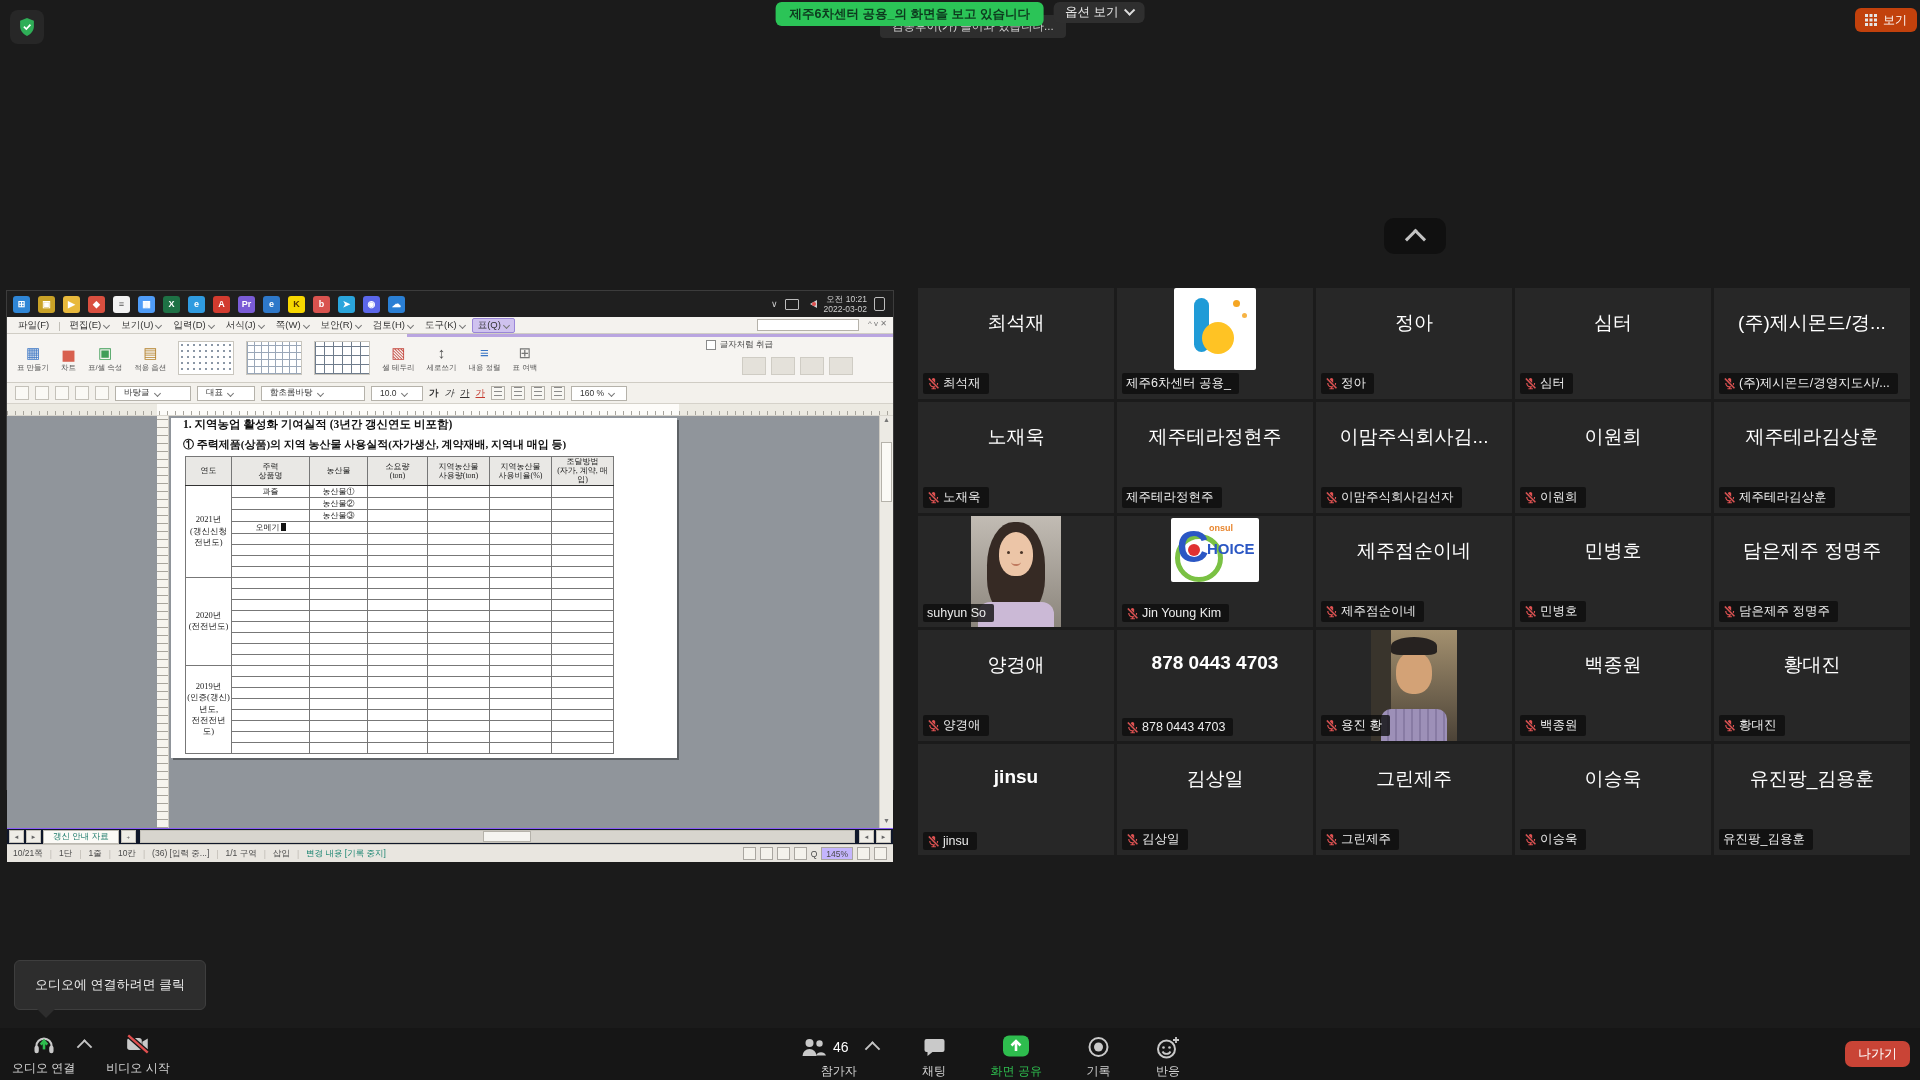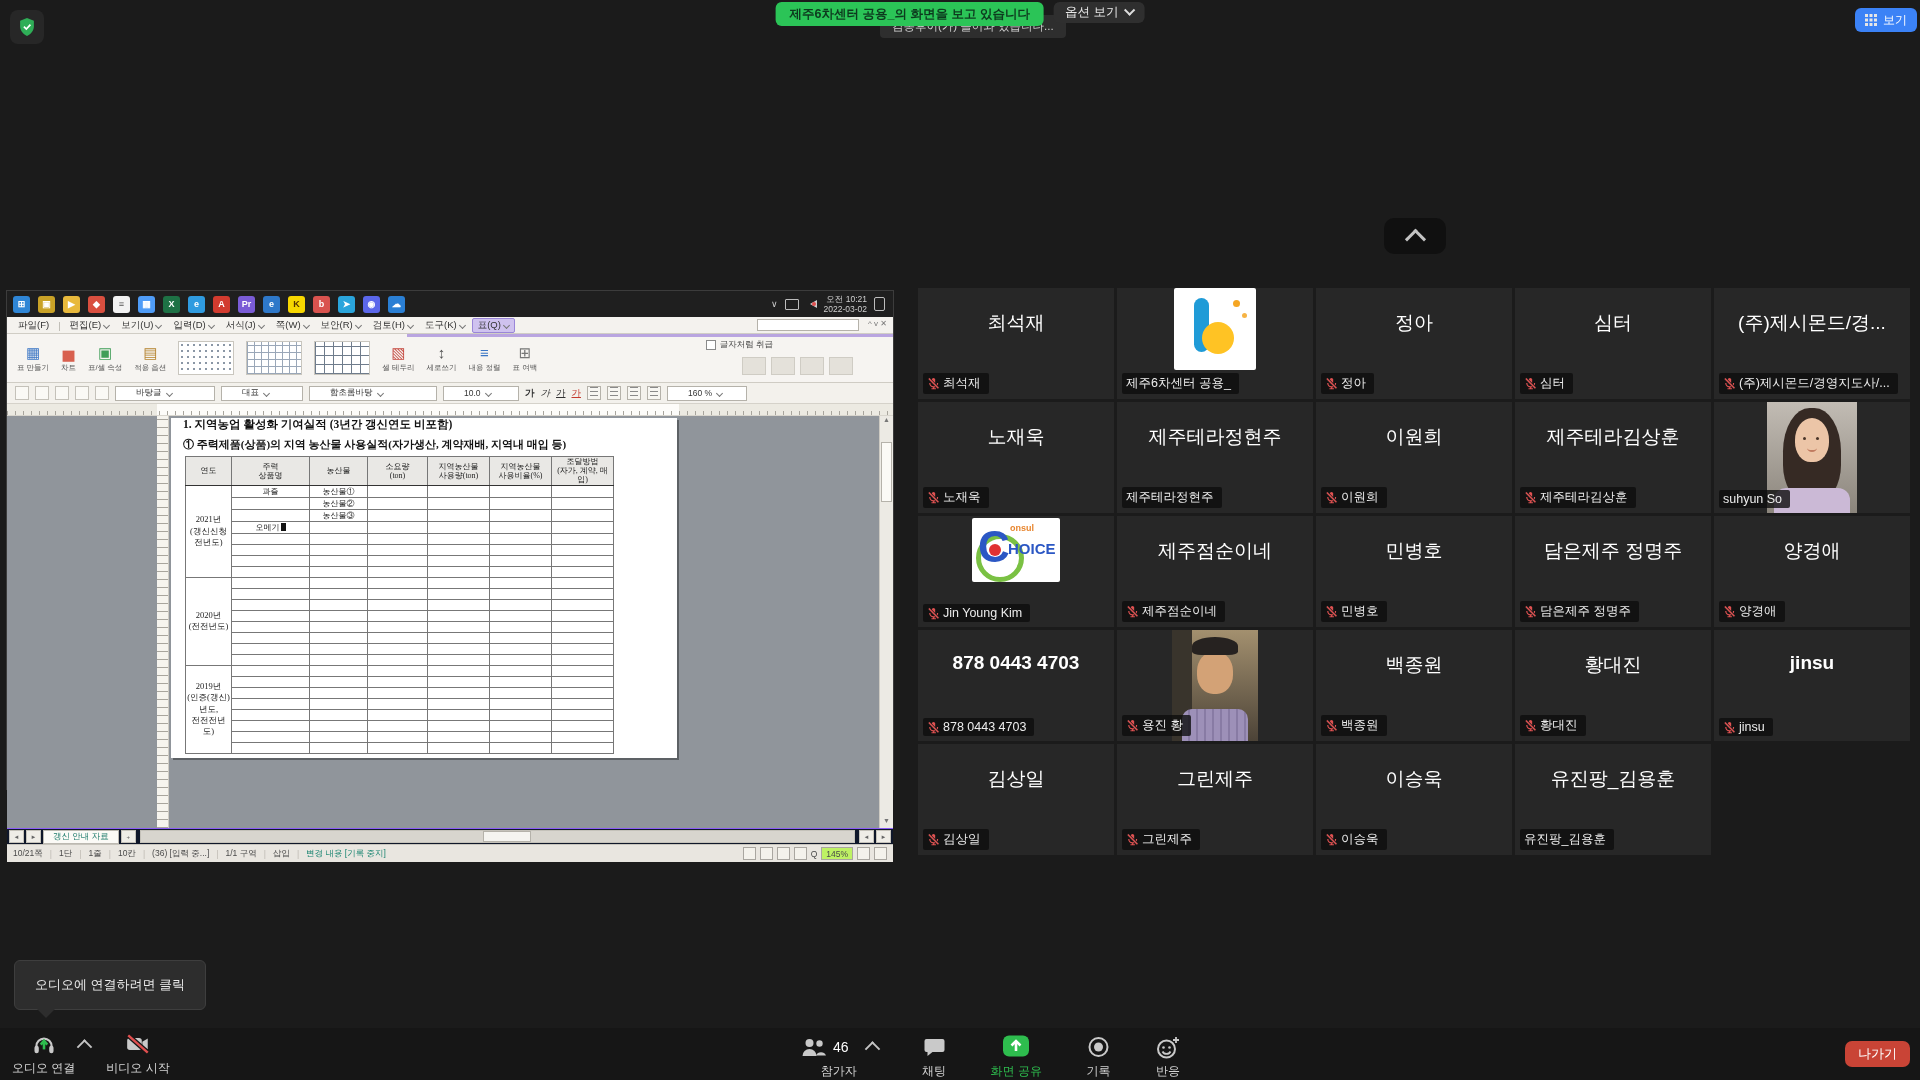--- a/index.html
+++ b/index.html
@@ -8,21 +8,21 @@
   
   .shield{position:absolute;left:10px;top:10px;width:34px;height:34px;background:#272727;border-radius:8px;
           display:flex;align-items:center;justify-content:center;}
   .topgroup{position:absolute;left:50%;top:2px;transform:translateX(-50%);display:flex;gap:10px;z-index:3;}
   .banner{background:#2bc457;color:#0d3a1e;font-size:12.5px;font-weight:bold;height:24px;display:flex;
           align-items:center;padding:0 14px;border-radius:6px;}
   .optbtn{background:#2f2f2f;color:#e9e9e9;font-size:12.5px;height:21px;display:flex;align-items:center;
           gap:7px;padding:0 11px;border-radius:6px;cursor:pointer;}
   .toast{position:absolute;left:880px;top:15px;background:#2e2e2e;color:#cfcfcf;font-size:11.5px;
          padding:4px 12px;border-radius:4px;z-index:2;white-space:nowrap;}
-  .viewbtn{position:absolute;left:1855px;top:8px;height:24px;background:#3b82f6;border-radius:6px;color:#fff;
+  .viewbtn{position:absolute;left:1855px;top:8px;height:24px;background:#c2410c;border-radius:6px;color:#fff;
            font-size:12px;display:flex;align-items:center;gap:6px;padding:0 10px;cursor:pointer;z-index:3;}
   .cv{width:9px;height:9px;border-left:2px solid #c4c4c4;border-top:2px solid #c4c4c4;display:inline-block;}
   .cv.up{transform:rotate(45deg) translate(1px,1px);}
   .cv.down{transform:rotate(225deg) translate(2px,2px);width:6px;height:6px;border-color:#ddd;}
   .collapse{position:absolute;left:1384px;top:218px;width:62px;height:36px;background:#101010;border-radius:10px;
             display:flex;align-items:center;justify-content:center;cursor:pointer;}
   .collapse .cv{width:12px;height:12px;border-width:3px;transform:rotate(45deg) translate(2px,2px);}
   
   .pgrid{position:absolute;left:918px;top:288px;display:grid;grid-template-columns:repeat(5,196px);
          grid-auto-rows:111px;gap:3px;}
@@ -96,21 +96,21 @@
   .rp3{background-image:repeating-linear-gradient(90deg,#6f7c8c 0 1px,transparent 1px 9px),
        repeating-linear-gradient(0deg,#6f7c8c 0 1px,transparent 1px 9px);}
   .rcheck{position:absolute;right:120px;top:5px;display:flex;align-items:center;gap:4px;font-size:8.5px;color:#444;}
   .rcheck .box{width:8px;height:8px;border:1px solid #8a8a8a;background:#fff;}
   .rgray{position:absolute;right:40px;bottom:7px;display:flex;gap:5px;}
   .rgray span{width:22px;height:16px;background:#e4e1da;border:1px solid #cfccc4;}
   .fmtbar{height:20px;background:#f3f1ec;border-bottom:1px solid #d5d2ca;display:flex;align-items:center;
           gap:6px;padding:0 8px;font-size:8.5px;color:#333;}
   .fsq{width:12px;height:12px;border:1px solid #c4c1b9;background:#faf9f5;}
   .fdd{height:13px;border:1px solid #b5b2aa;background:#fff;display:flex;align-items:center;gap:5px;
-       padding:0 20px;cursor:pointer;}
+       padding:0 8px;cursor:pointer;}
   .fdd .car{width:4px;height:4px;border-left:1px solid #777;border-top:1px solid #777;transform:rotate(225deg);}
   .fch{cursor:pointer;font-size:9.5px;}
   .fch.red{color:#c43a2f;text-decoration:underline;}
   .fal{width:12px;height:12px;border:1px solid #b5b2aa;background:#f7f6f2;
        background-image:repeating-linear-gradient(0deg,transparent 0 3px,#8a8a8a 3px 4px);background-size:8px 100%;
        background-position:center;background-repeat:no-repeat;cursor:pointer;}
   .hruler{position:relative;height:11px;background:#eceae2;border-bottom:1px solid #d8d5cd;}
   .hruler::before{content:"";position:absolute;left:150px;width:522px;top:0;bottom:0;background:#fdfcf9;}
   .hruler::after{content:"";position:absolute;left:0;right:0;bottom:0;height:4px;
                  background:repeating-linear-gradient(90deg,#a8a59d 0 1px,transparent 1px 8px);}
@@ -139,21 +139,21 @@
   .dtab{height:12px;background:#fbfaf6;border:1px solid #bcb9b1;color:#1c7a6a;display:flex;align-items:center;
         padding:0 9px;cursor:pointer;}
   .htrack{flex:1;height:11px;background:#d8d5ce;border:1px solid #c4c1b9;position:relative;margin:0 2px;}
   .htrack .thumb{position:absolute;left:48%;top:0;width:46px;height:9px;background:#f5f4f0;border:1px solid #b5b2aa;cursor:pointer;}
   .statusbar{height:17px;background:#e9e6e0;border-top:1px solid #c8c5bd;display:flex;align-items:center;
              padding:0 6px;font-size:8.5px;color:#4a4a4a;gap:7px;}
   .sdiv{color:#bdbab2;}
   .steal{color:#16836f;}
   .sright{margin-left:auto;display:flex;align-items:center;gap:4px;}
   .sright .vb{width:11px;height:11px;border:1px solid #a9a6a0;background:#f4f2ec;cursor:pointer;}
-  .szoom{height:11px;border:1px solid #a9a6a0;background:#bef264;padding:0 4px;display:flex;align-items:center;cursor:pointer;}
+  .szoom{height:11px;border:1px solid #a9a6a0;background:#c4b5fd;padding:0 4px;display:flex;align-items:center;cursor:pointer;}
   
   .zbar{position:absolute;left:0;right:0;bottom:0;height:52px;background:#161616;}
   .lcluster{position:absolute;left:12px;top:0;height:52px;display:flex;align-items:center;gap:4px;}
   .ccluster{position:absolute;left:800px;top:0;height:52px;display:flex;align-items:flex-end;gap:44px;padding-bottom:5px;}
   .zbtn{display:flex;flex-direction:column;align-items:center;gap:3px;color:#d4d4d4;font-size:12px;cursor:pointer;}
   .zbtn .iconrow{height:26px;display:flex;align-items:center;gap:6px;}
   .zbtn.green{color:#2ebd4e;}
   .count{color:#fff;font-size:14px;}
   .chev-standalone{margin:0 2px 18px 0;cursor:pointer;align-self:center;}
   .leave{position:absolute;right:10px;top:13px;height:26px;padding:0 13px;background:#c94436;color:#fff;
@@ -727,20 +727,33 @@
           <span>노재욱</span>
         </div>
       </div>
       <div class="tile">
         <div class="pname">제주테라정현주</div>
         <div class="tag">
           <span>제주테라정현주</span>
         </div>
       </div>
       <div class="tile">
+        <div class="pname">이맘주식회사김...</div>
+        <div class="tag">
+          <svg width="13" height="13" viewBox="0 0 14 14">
+            <rect x="5.2" y="1" width="3.6" height="6.6" rx="1.8" fill="#e05252"></rect>
+            <path d="M3 6.5 a4.2 4.2 0 0 0 8.4 0" stroke="#e05252" stroke-width="1.3" fill="none"></path>
+            <path d="M7.2 10.8 V12.4 M4.8 12.6 h4.8" stroke="#e05252" stroke-width="1.2"></path>
+            <line x1="2" y1="1.5" x2="12.3" y2="12" stroke="#1f1f1f" stroke-width="3"></line>
+            <line x1="2" y1="1.5" x2="12.3" y2="12" stroke="#e05252" stroke-width="1.5"></line>
+          </svg>
+          <span>이맘주식회사김선자</span>
+        </div>
+      </div>
+      <div class="tile">
         <div class="pname">이원희</div>
         <div class="tag">
           <svg width="13" height="13" viewBox="0 0 14 14">
             <rect x="5.2" y="1" width="3.6" height="6.6" rx="1.8" fill="#e05252"></rect>
             <path d="M3 6.5 a4.2 4.2 0 0 0 8.4 0" stroke="#e05252" stroke-width="1.3" fill="none"></path>
             <path d="M7.2 10.8 V12.4 M4.8 12.6 h4.8" stroke="#e05252" stroke-width="1.2"></path>
             <line x1="2" y1="1.5" x2="12.3" y2="12" stroke="#1f1f1f" stroke-width="3"></line>
             <line x1="2" y1="1.5" x2="12.3" y2="12" stroke="#e05252" stroke-width="1.5"></line>
           </svg>
           <span>이원희</span>

